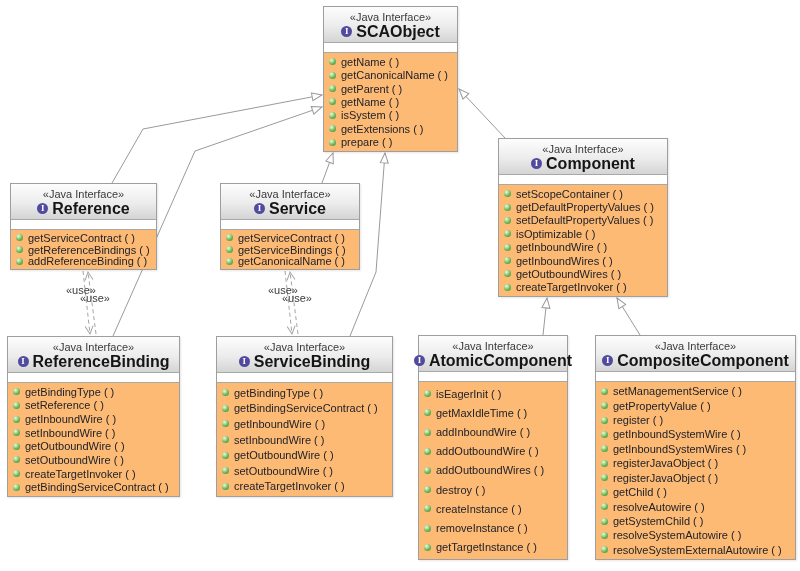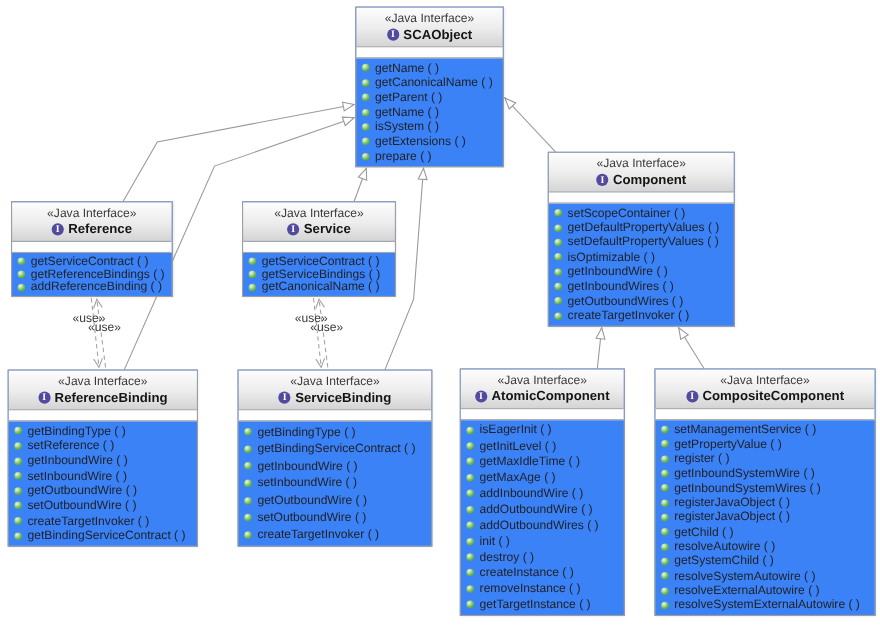--- a/index.html
+++ b/index.html
@@ -1,37 +1,37 @@
 <!DOCTYPE html>
 <html><head>
 <meta charset="utf-8">
 <style>
   * { margin:0; padding:0; box-sizing:border-box; }
   html,body { width:800px; height:571px; background:#ffffff; overflow:hidden;
               font-family:"Liberation Sans", sans-serif; }
   #canvas { position:absolute; left:0; top:0; width:800px; height:571px; }
   #connectors { position:absolute; left:0; top:0; z-index:0; }
 
-  .uml-class { position:absolute; z-index:1; background:#3b82f6;
+  .uml-class { position:absolute; z-index:1; background:#fdba74;
                border:1px solid #9e9e9e; display:flex; flex-direction:column;
                box-shadow:1px 1px 2px rgba(0,0,0,0.10); }
   .hdr { flex:0 0 auto; height:35px; padding-top:3px; text-align:center;
          background:linear-gradient(#fcfcfc, #fff0f0 2%, #ededed 55%, #d5d5d5);
          background:linear-gradient(#fdfdfd, #ececec 55%, #d4d4d4); }
   .stereotype { font-size:11px; line-height:14px; color:#3a3a3a; white-space:nowrap; }
   .name-row { display:flex; align-items:center; justify-content:center; gap:4px; line-height:15px; }
   .iicon { width:11px; height:11px; border-radius:50%; background:#514a9e;
            color:#ffffff; font-size:9px; font-weight:bold; line-height:11px;
            display:inline-flex; align-items:center; justify-content:center;
            font-family:"Liberation Serif", serif; flex:0 0 auto; }
-  .cname { font-size:12px; font-weight:bold; color:#151515; white-space:nowrap; }
+  .cname { font-size:16px; font-weight:bold; color:#151515; white-space:nowrap; }
   .attrs { flex:0 0 auto; height:11px; border-top:1px solid #a8a8a8;
            border-bottom:1px solid #a8a8a8; background:#ffffff; }
   .methods { flex:1 1 auto; display:flex; flex-direction:column;
-             justify-content:flex-end; padding:2px 0 2px 0; overflow:hidden; }
+             justify-content:space-between; padding:2px 0 2px 0; overflow:hidden; }
   .m { flex:1 1 auto; display:flex; align-items:center; gap:5px; padding-left:5px; min-height:0; }
   .bullet { width:7px; height:7px; border-radius:50%; flex:0 0 auto;
             background:radial-gradient(circle at 35% 30%, #d9f0c9 10%, #6cb85a 55%, #3f8f33 95%); }
   .mtext { font-size:11px; color:#20222a; white-space:nowrap; }
 
   polyline.generalization { fill:none; stroke:#9a9a9a; stroke-width:1; }
   polyline.dependency { fill:none; stroke:#a5a5a5; stroke-width:1; stroke-dasharray:4 3; }
   .use-label { position:absolute; z-index:2; font-size:11px; color:#3a3a3a; white-space:nowrap; }
 </style>
 </head>
@@ -284,48 +284,36 @@
       </div>
     </div>
     <div class="attrs"></div>
     <div class="methods">
         <div class="m">
           <span class="bullet"></span>
           <span class="mtext">isEagerInit ( )</span>
         </div>
         <div class="m">
           <span class="bullet"></span>
-          <span class="mtext">getInitLevel ( )</span>
-        </div>
-        <div class="m">
-          <span class="bullet"></span>
           <span class="mtext">getMaxIdleTime ( )</span>
         </div>
         <div class="m">
           <span class="bullet"></span>
-          <span class="mtext">getMaxAge ( )</span>
-        </div>
-        <div class="m">
-          <span class="bullet"></span>
           <span class="mtext">addInboundWire ( )</span>
         </div>
         <div class="m">
           <span class="bullet"></span>
           <span class="mtext">addOutboundWire ( )</span>
         </div>
         <div class="m">
           <span class="bullet"></span>
           <span class="mtext">addOutboundWires ( )</span>
         </div>
         <div class="m">
           <span class="bullet"></span>
-          <span class="mtext">init ( )</span>
-        </div>
-        <div class="m">
-          <span class="bullet"></span>
           <span class="mtext">destroy ( )</span>
         </div>
         <div class="m">
           <span class="bullet"></span>
           <span class="mtext">createInstance ( )</span>
         </div>
         <div class="m">
           <span class="bullet"></span>
           <span class="mtext">removeInstance ( )</span>
         </div>
@@ -381,24 +369,20 @@
           <span class="bullet"></span>
           <span class="mtext">resolveAutowire ( )</span>
         </div>
         <div class="m">
           <span class="bullet"></span>
           <span class="mtext">getSystemChild ( )</span>
         </div>
         <div class="m">
           <span class="bullet"></span>
           <span class="mtext">resolveSystemAutowire ( )</span>
-        </div>
-        <div class="m">
-          <span class="bullet"></span>
-          <span class="mtext">resolveExternalAutowire ( )</span>
         </div>
         <div class="m">
           <span class="bullet"></span>
           <span class="mtext">resolveSystemExternalAutowire ( )</span>
         </div>
       </div>
   </div>
     <span class="use-label" style="left: 66px; top: 284px;">«use»</span>
     <span class="use-label" style="left: 80px; top: 292px;">«use»</span>
     <span class="use-label" style="left: 268px; top: 284px;">«use»</span>

